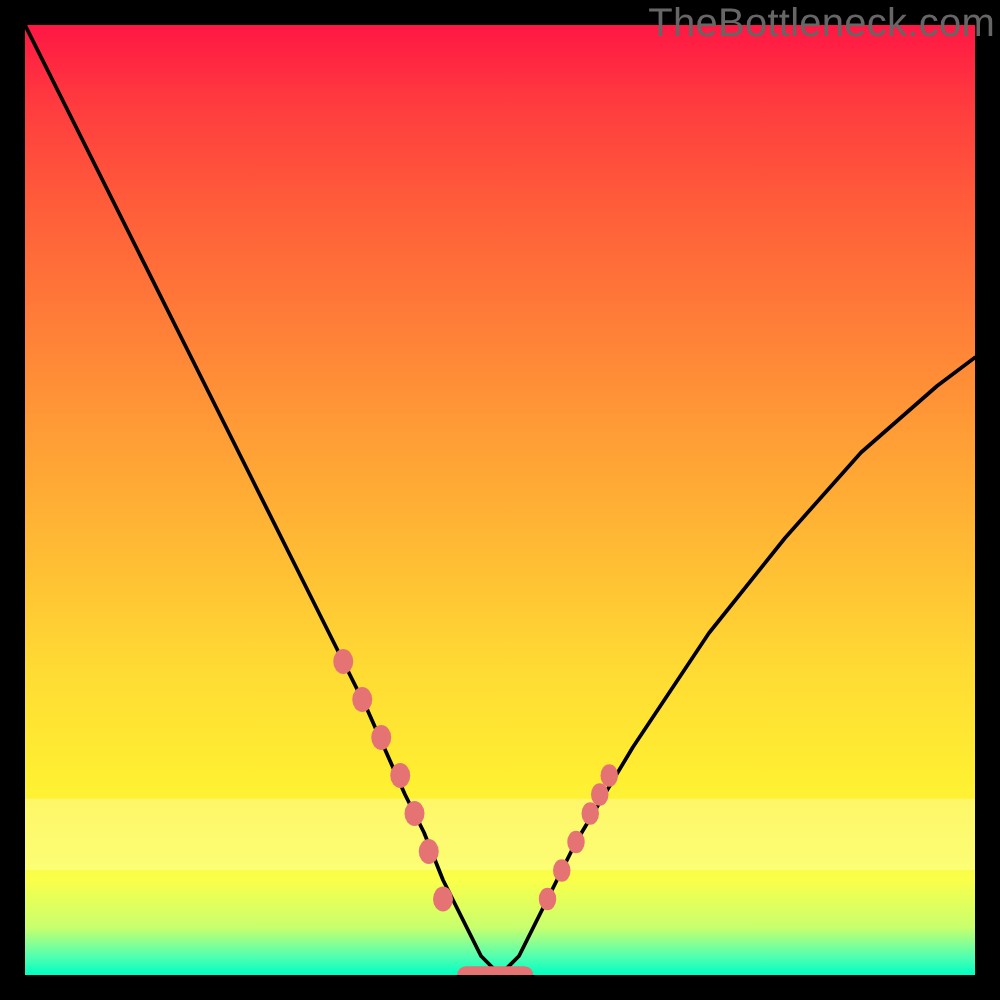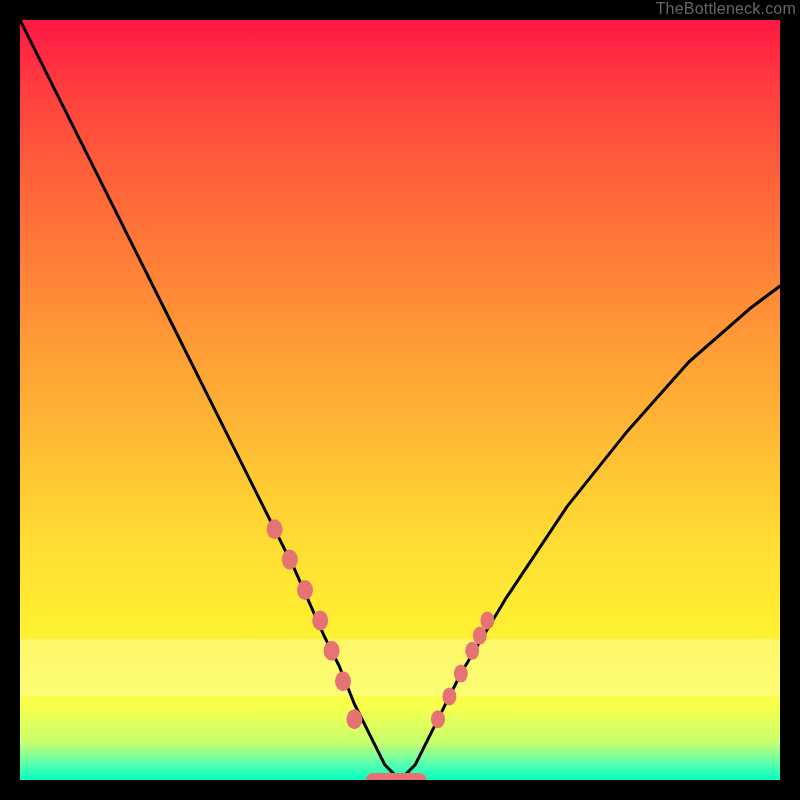--- a/index.html
+++ b/index.html
@@ -55,21 +55,21 @@
     width: 100%;
     top: 81.5%;
     height: 7.5%;
     background: rgba(255,255,200,0.35);
   }
   .watermark {
     position: absolute;
     top: 0;
     right: 4px;
     color: #666;
-    font-size: 16px;
+    font-size: 32px;
     font-weight: 400;
     letter-spacing: 0.2px;
     user-select: none;
   }
   svg.curve {
     position: absolute;
     left: 0;
     top: 0;
     width: 760px;
     height: 760px;

